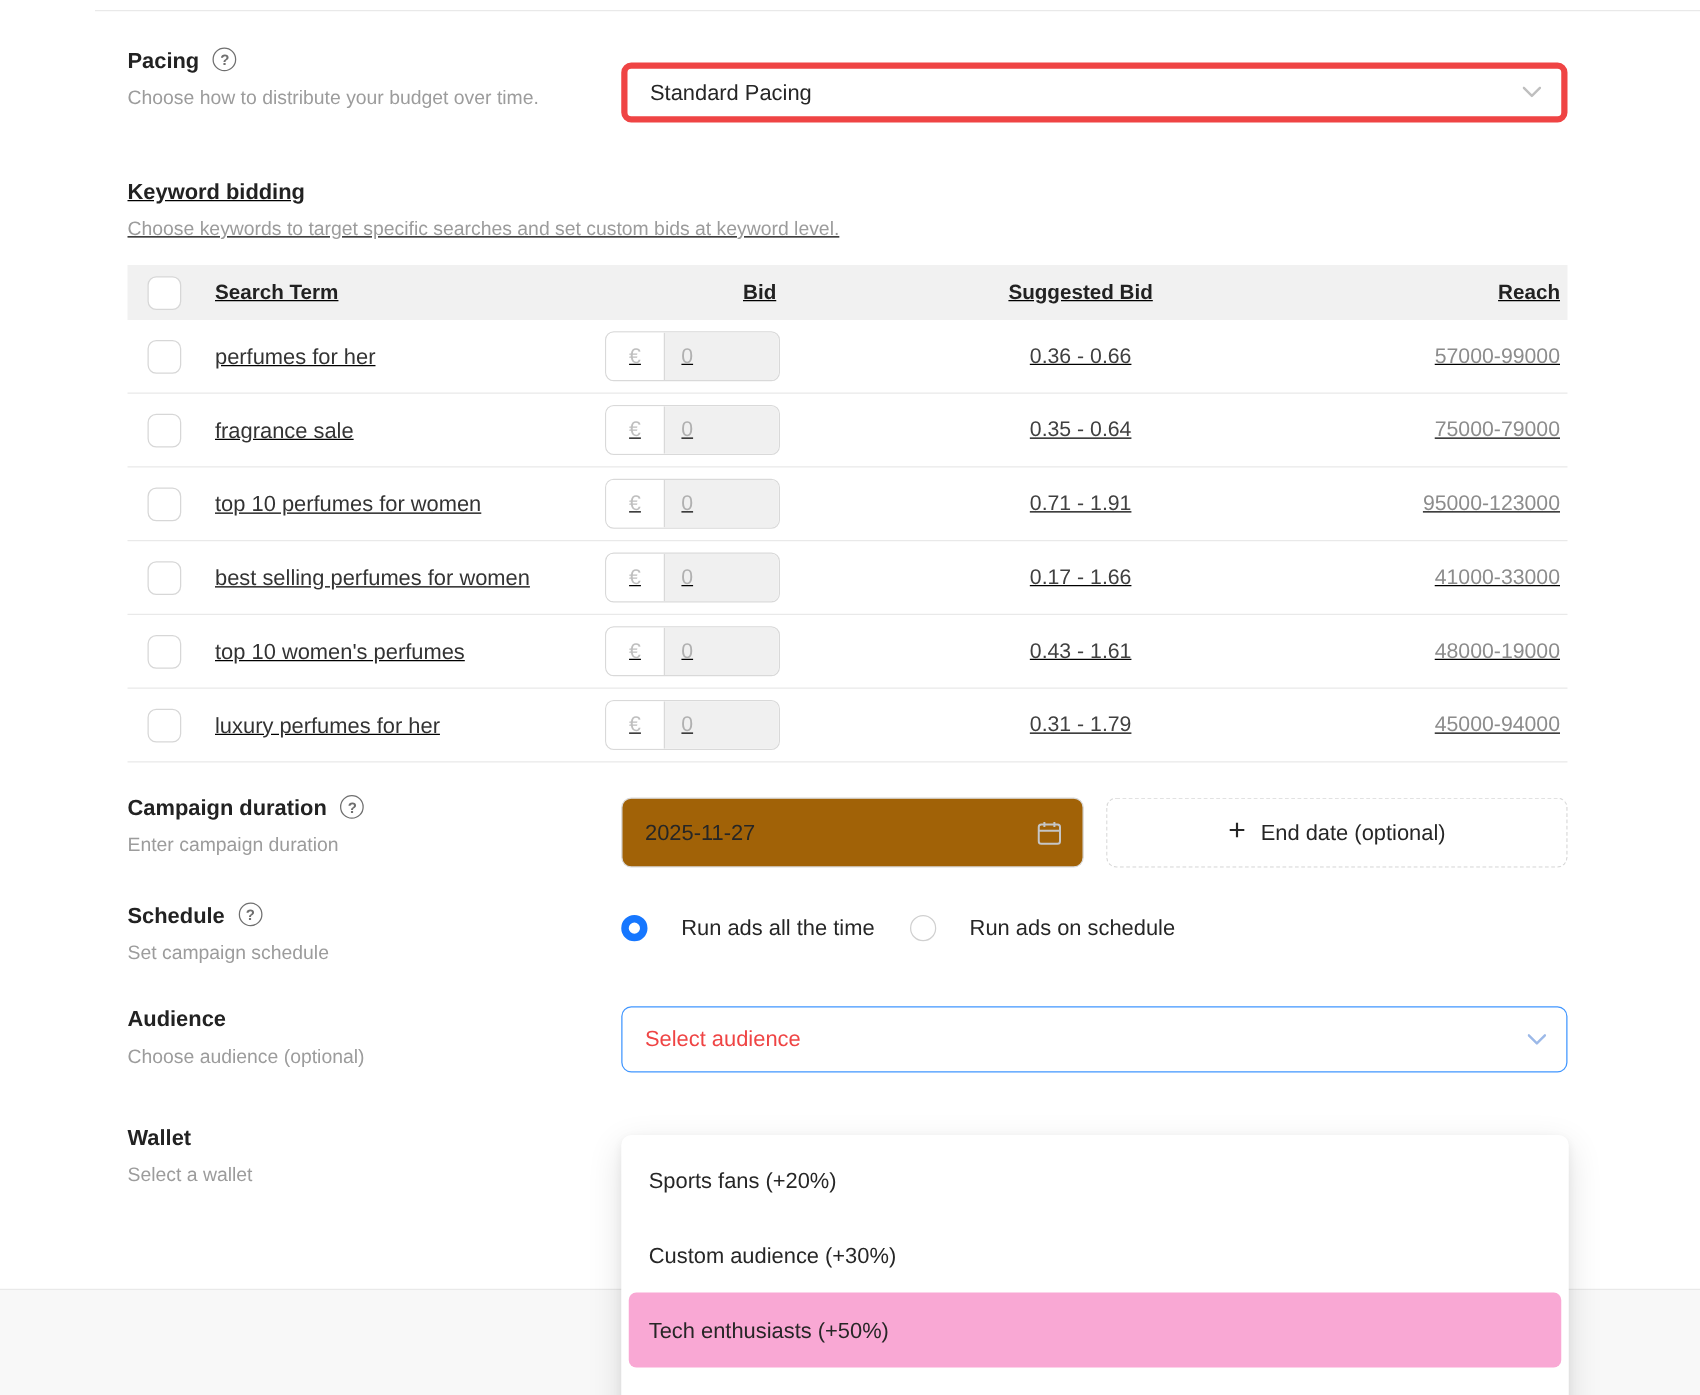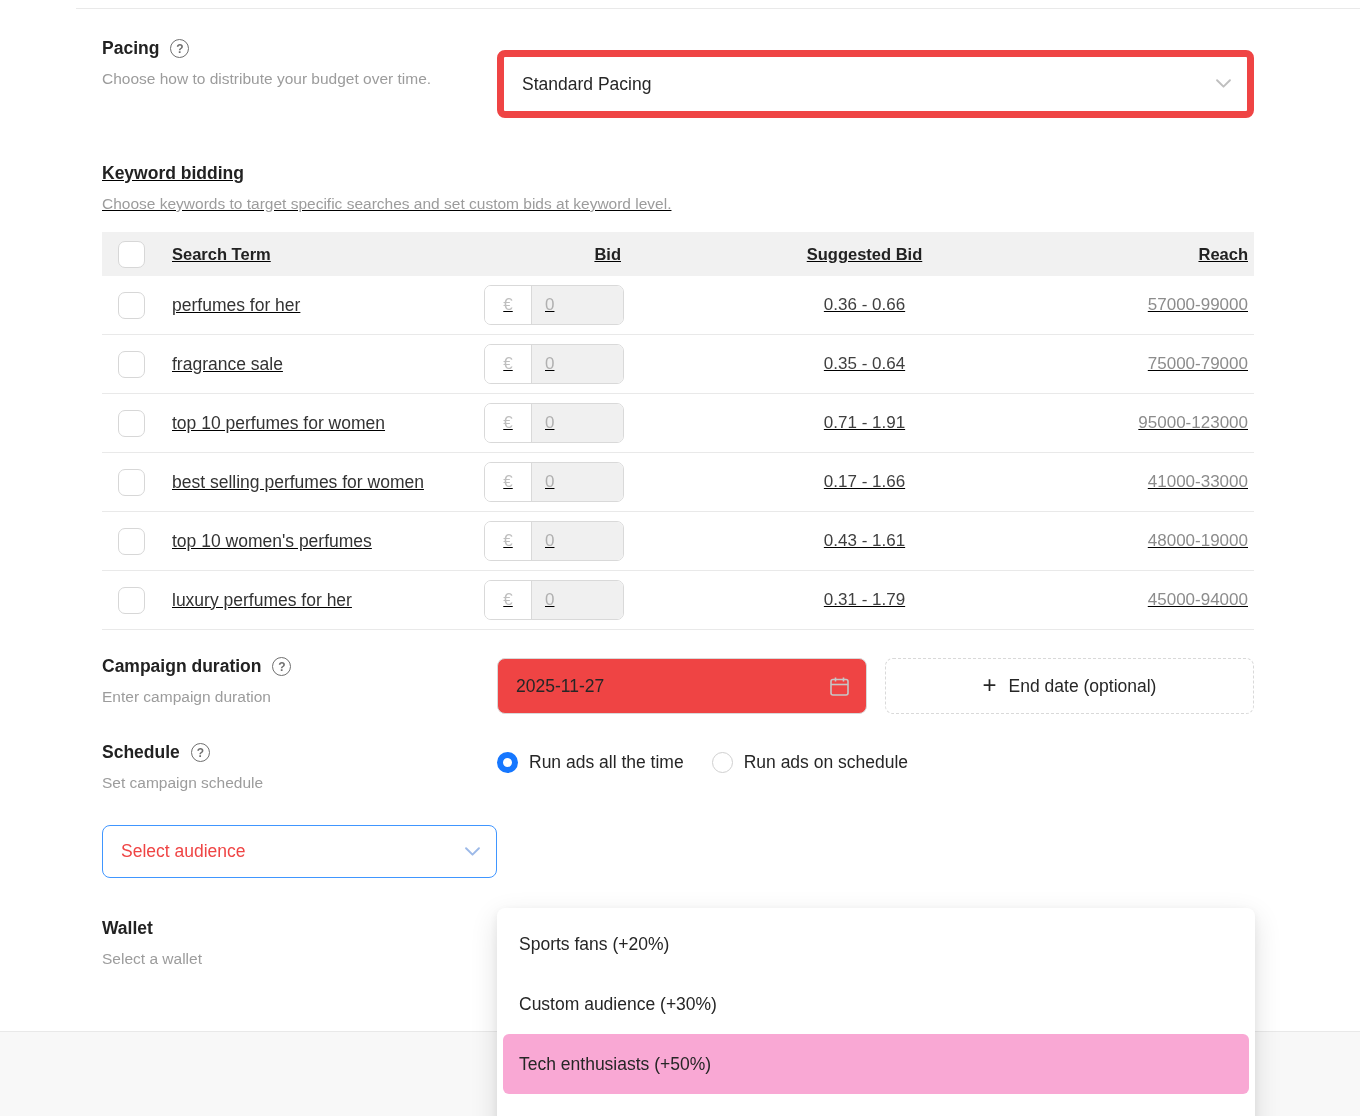--- a/index.html
+++ b/index.html
@@ -2,36 +2,36 @@
 <html><head>
 <meta charset="utf-8">
 <style>
   * { margin:0; padding:0; box-sizing:border-box; }
   html,body { background:#fff; }
   body { font-family:"Liberation Sans", sans-serif; }
   .page { position:relative; width:1360px; height:1116px; background:#fff; overflow:hidden; }
   .top-divider { position:absolute; top:8px; left:76px; right:0; height:1px; background:#e9e9e9; }
   .content { position:absolute; left:102px; top:0; width:1152px; z-index:2; }
 
-  .heading-line { display:flex; align-items:center; gap:11px; }
+  .heading-line { display:flex; align-items:flex-start; gap:11px; }
   .heading-line h3 { font-size:17.5px; font-weight:700; color:#222; }
   .help-icon { width:19px; height:19px; border:1.6px solid #6f6f6f; border-radius:50%; color:#6f6f6f;
                font-size:12px; font-weight:700; display:flex; align-items:center; justify-content:center; cursor:pointer; }
   .desc { font-size:15.5px; color:#9c9c9c; line-height:29px; margin-top:5px; }
   .narrow-desc { max-width:352px; }
 
   .form-row { display:grid; grid-template-columns:395px 1fr; align-items:start; }
   .section-pacing { margin-top:38px; }
   .section-keyword { margin-top:45px;text-decoration:underline; }
   .section-duration { margin-top:26px; }
   .section-schedule { margin-top:28px; }
   .section-audience { margin-top:28px; }
   .section-wallet { margin-top:40px; }
 
-  .select { height:68px; border:7px solid #ef4444; border-radius:8px; display:flex; align-items:center;
+  .select { height:48px; border:5px solid #ef4444; border-radius:8px; display:flex; align-items:center;
             padding:0 16px 0 18px; background:#fff; cursor:pointer; margin-top:12px; }
   .select-value { flex:1; font-size:17.5px; color:#262626; }
   .select.audience { height:53px; border:1.5px solid #4096ff; margin-top:0; }
   .placeholder { color:#ef4444; }
 
   .kw-table { margin-top:14px; }
   .kw-header, .kw-row { display:grid; grid-template-columns:48px 333px 141px 481px 1fr; align-items:center; }
   .kw-header { height:44px; background:#f1f1f1; }
   .kw-header > div { font-size:16.5px; font-weight:700; color:#222; }
   .kw-row { min-height:59px; border-bottom:1px solid #e9e9e9; padding:8px 0; }
@@ -45,28 +45,28 @@
                 font-size:17px; color:#bfbfbf; background:#fff; }
   .bid-input { flex:1; min-width:0; border:0; outline:none; background:#f0f0f0; font-size:17px; color:#595959; padding:0 13px; font-family:inherit; }
   .bid-input::placeholder { color:#b0b0b0; }
   .cell-sugg { text-align:center; }
   .kw-row .cell-sugg { font-size:17px; color:#404040; }
   .cell-reach { text-align:right; padding-right:6px; }
   .kw-row .cell-reach { font-size:17px; color:#8c8c8c; }
 
   .duration-controls { display:flex; gap:18px; margin-top:2px; }
   .date-box { width:370px; height:56px; border:1px solid #d9d9d9; border-radius:8px; display:flex; align-items:center;
-              padding:0 16px 0 18px; font-size:17.5px; color:#262626; background:#ef4444; cursor:pointer; }
+              padding:0 16px 0 18px; font-size:17.5px; color:#262626; background:#a16207; cursor:pointer; }
   .date-text { flex:1; }
   .end-date-btn { flex:1; height:56px; border:1px dashed #d9d9d9; border-radius:8px; background:#fff; display:flex;
                   align-items:center; justify-content:center; gap:12px; font-size:17.5px; color:#262626; cursor:pointer; font-family:inherit; }
   .plus-icon { font-size:24px; font-weight:300; color:#262626; line-height:1; margin-top:-2px; }
 
   .radio-group { display:flex; align-items:center; gap:28px; margin-top:10px; }
-  .radio-item { display:flex; align-items:center; gap:11px; cursor:pointer; }
+  .radio-item { display:flex; align-items:center; gap:27px; cursor:pointer; }
   .radio-circle { width:21px; height:21px; border-radius:50%; border:1.5px solid #d0d0d0; background:#fff; flex:0 0 auto; }
   .radio-circle.selected { border:6.5px solid #1677ff; }
   .radio-label { font-size:17.5px; color:#262626; }
 
   .dropdown-panel { position:absolute; left:497px; top:908px; width:758px; height:232px; background:#fff; border-radius:8px;
                     box-shadow:0 9px 28px rgba(0,0,0,.12), 0 3px 8px rgba(0,0,0,.06); padding:6px; z-index:30; }
   .dropdown-option { height:60px; display:flex; align-items:center; padding:0 16px; border-radius:6px;
                      font-size:17.5px; color:#262626; cursor:pointer; }
   .dropdown-option.highlighted { background:#f9a8d4; }
 
@@ -255,20 +255,26 @@
         </label>
         <label class="radio-item">
           <span class="radio-circle"></span>
           <span class="radio-label">Run ads on schedule</span>
         </label>
       </div>
     </section>
 
     <section class="form-row section-audience">
       <div>
+        <div class="heading-line">
+          <h3>Audience</h3>
+        </div>
+        <p class="desc">Choose audience (optional)</p>
+      </div>
+      <div>
         <div class="select audience">
           <span class="select-value placeholder">Select audience</span>
           <svg width="15" height="10" viewBox="0 0 14 9">
               <path d="M1 1l6 6 6-6" fill="none" stroke="#9cb9e8" stroke-width="1.8" stroke-linecap="round" stroke-linejoin="round"></path>
             </svg>
         </div>
       </div>
     </section>
 
     <section class="form-row section-wallet">

